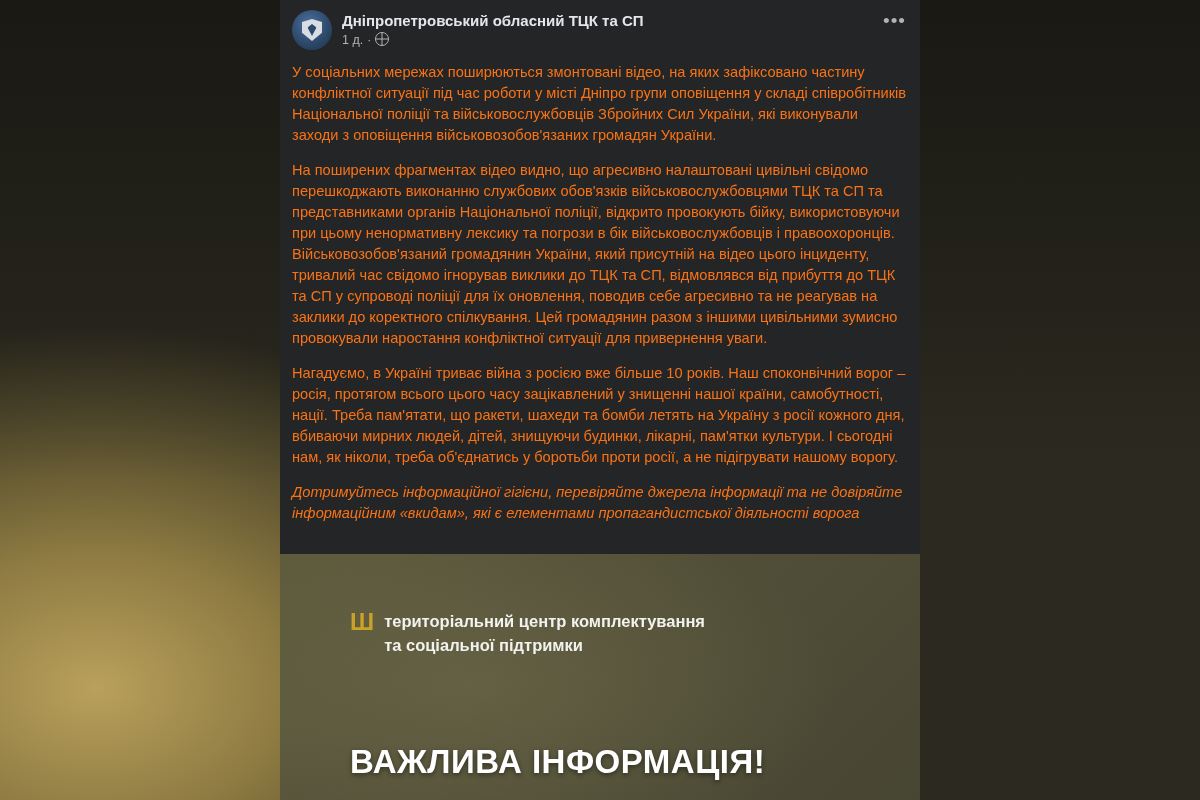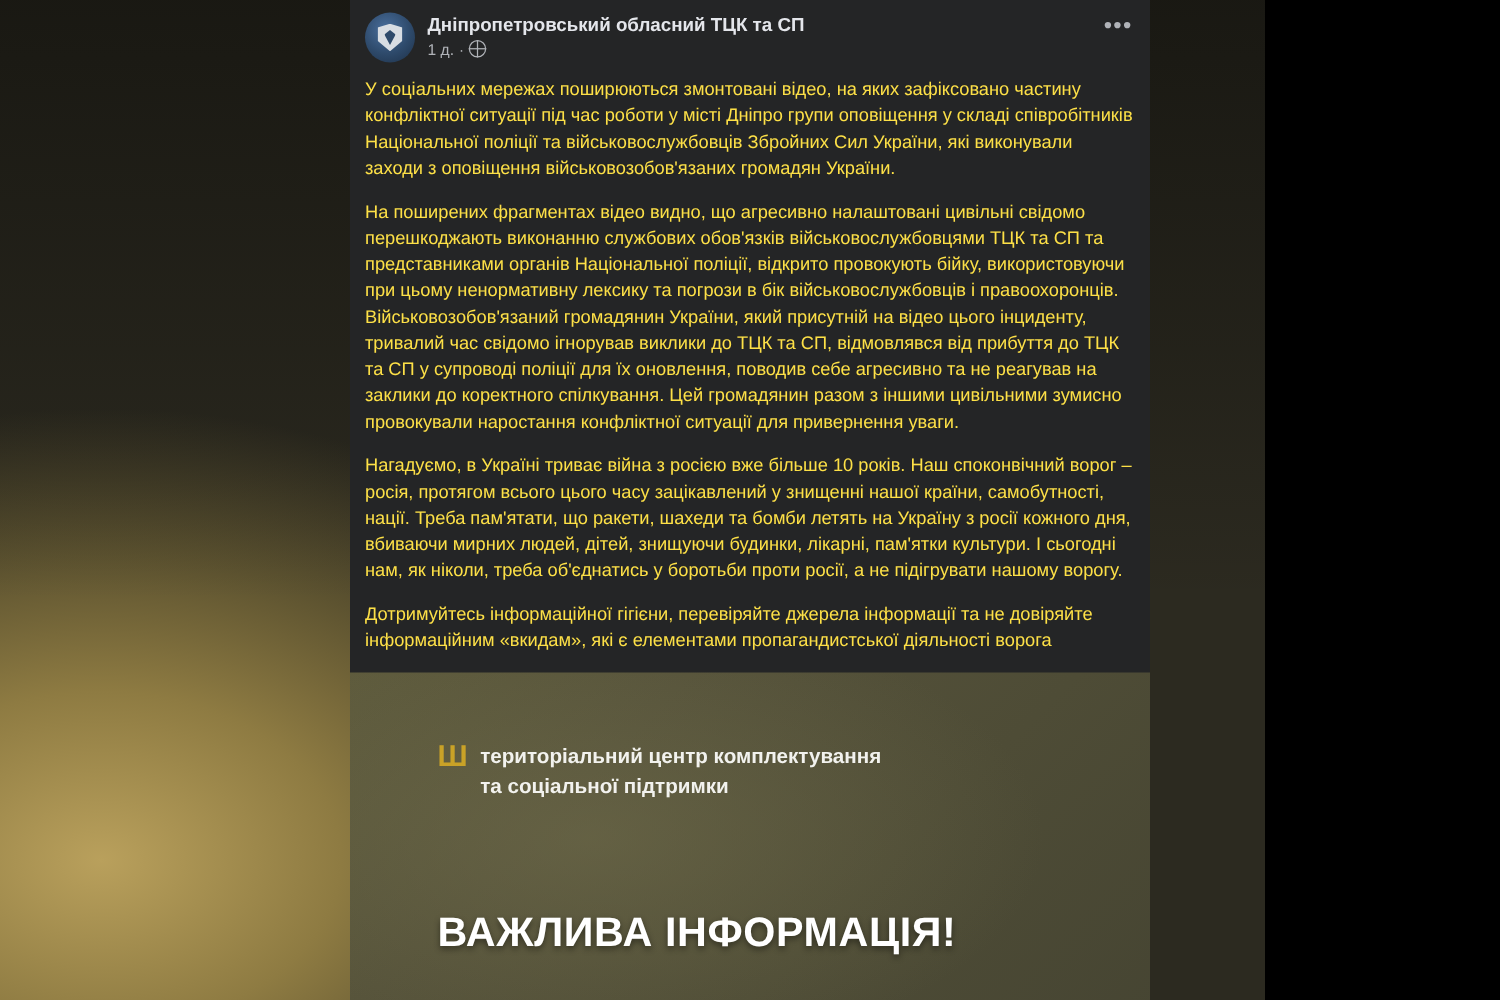--- a/index.html
+++ b/index.html
@@ -10,21 +10,21 @@
   body {
     width: 1200px;
     height: 800px;
     overflow: hidden;
     font-family: "Liberation Sans", sans-serif;
   }
 
   
   .page {
     position: relative;
-    width: 1012px;
+    width: 1200px;
     height: 800px;
     overflow: hidden;
     background:
       radial-gradient(ellipse 600px 420px at 8% 86%, #b9a05c 0%, #8e7b42 32%, #5d5330 58%, #2c2a20 86%),
       radial-gradient(ellipse 520px 360px at 96% 90%, #9d8a4e 0%, #6a5d36 38%, #332f22 76%),
       radial-gradient(ellipse 700px 300px at 50% 102%, #7d6f3f 0%, #40391f 55%, #1d1c14 100%),
       linear-gradient(180deg, #2a2a22 0%, #23231c 38%, #3b3724 70%, #554c2a 100%);
   }
   .page::after {
     content: "";
@@ -146,25 +146,26 @@
     user-select: none;
   }
 
   .post-body {
     padding: 8px 12px 0 12px;
   }
   .post-body p {
     margin: 0 0 14px 0;
     font-size: 14.6px;
     line-height: 21px;
-    color: #fde047;
+    color: #f97316;
     text-align: left;
   }
   .post-body p:last-child {
-    margin-bottom: 14px;
+    margin-bottom: 30px;
+    font-style: italic;
   }
 
   
   .post-image {
     position: relative;
     width: 640px;
     height: 330px;
     background: linear-gradient(135deg, #5d5a3c 0%, #55523a 28%, #4e4c36 60%, #454432 100%);
     overflow: hidden;
   }

